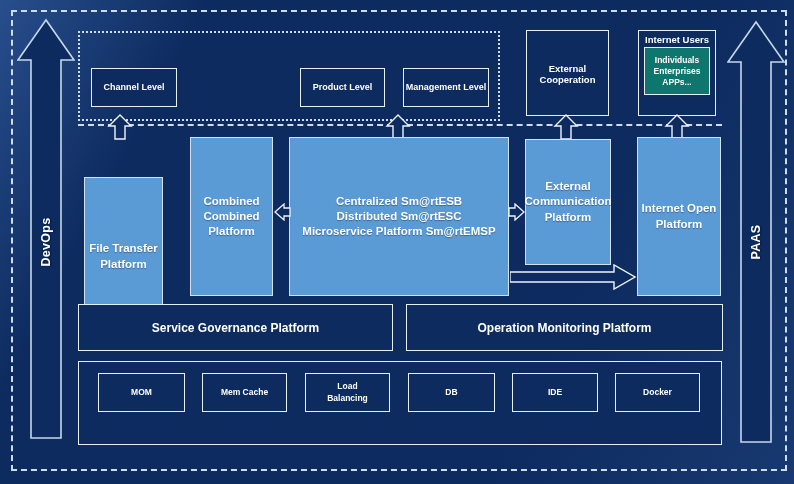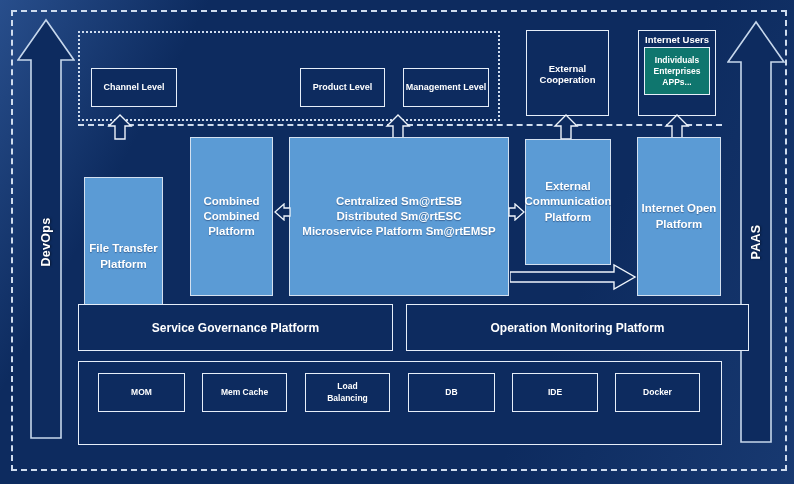--- a/index.html
+++ b/index.html
@@ -136,21 +136,21 @@
 
   <svg class="abs" style="left:508px;top:203px;" width="17" height="18" viewBox="0 0 17 18">
     <polygon points="16,9 7,1 7,5 1,5 1,13 7,13 7,17" fill="#0d2b5f" stroke="#eef4fb" stroke-width="1.3"></polygon>
   </svg>
 
   <svg class="abs" style="left:510px;top:263px;" width="127" height="28" viewBox="0 0 127 28">
     <polygon points="0,9 104,9 104,2 125,14 104,26 104,19 0,19" fill="#0d2b5f" stroke="#eef4fb" stroke-width="1.4"></polygon>
   </svg>
 
   <div class="abs box-dark gov" style="left:78px;top:304px;width:315px;height:47px;">Service Governance Platform</div>
-  <div class="abs box-dark gov" style="left:406px;top:304px;width:343px;height:47px;">Operation Monitoring Platform</div>
+  <div class="abs box-dark gov" style="left:406px;top:304px;width:317px;height:47px;">Operation Monitoring Platform</div>
 
   <div class="abs box-dark" style="left:78px;top:361px;width:644px;height:84px;"></div>
   <div class="abs box-dark tech" style="left:98px;top:373px;width:87px;height:39px;">MOM</div>
   <div class="abs box-dark tech" style="left:202px;top:373px;width:85px;height:39px;">Mem Cache</div>
   <div class="abs box-dark tech" style="left:305px;top:373px;width:85px;height:39px;padding:0 14px;">Load Balancing</div>
   <div class="abs box-dark tech" style="left:408px;top:373px;width:87px;height:39px;">DB</div>
   <div class="abs box-dark tech" style="left:512px;top:373px;width:86px;height:39px;">IDE</div>
   <div class="abs box-dark tech" style="left:615px;top:373px;width:85px;height:39px;">Docker</div>
 
 </div>

